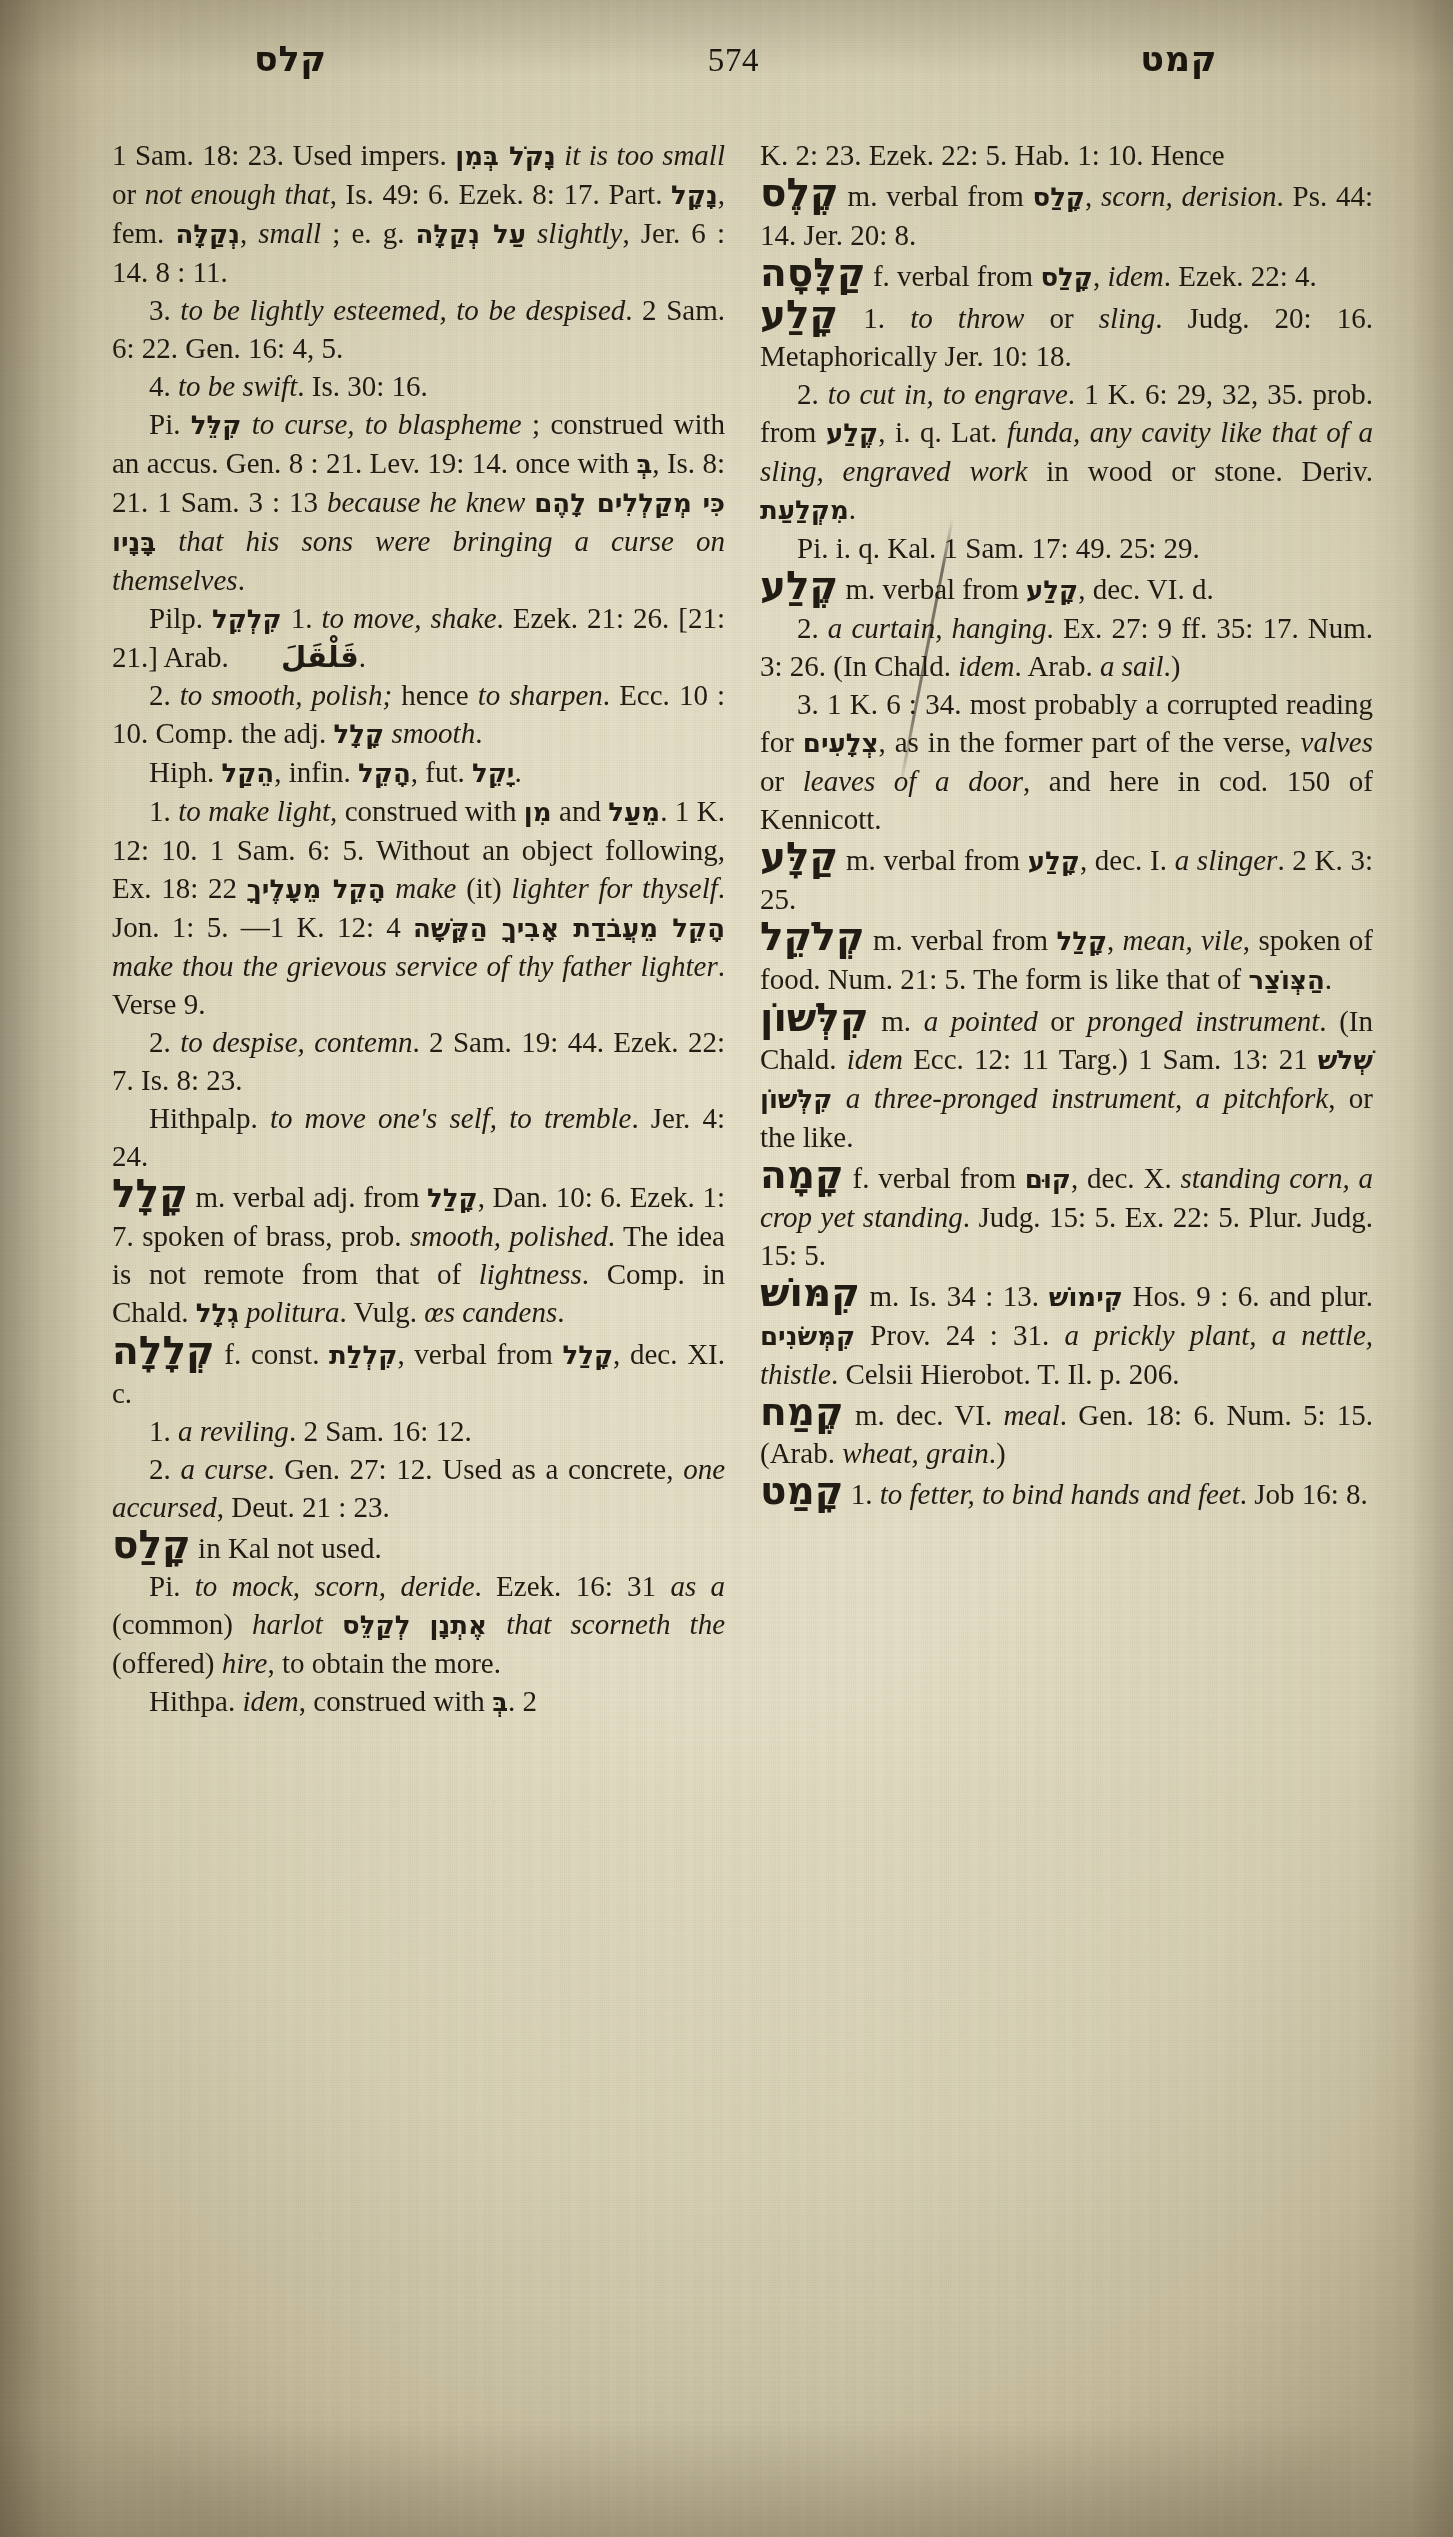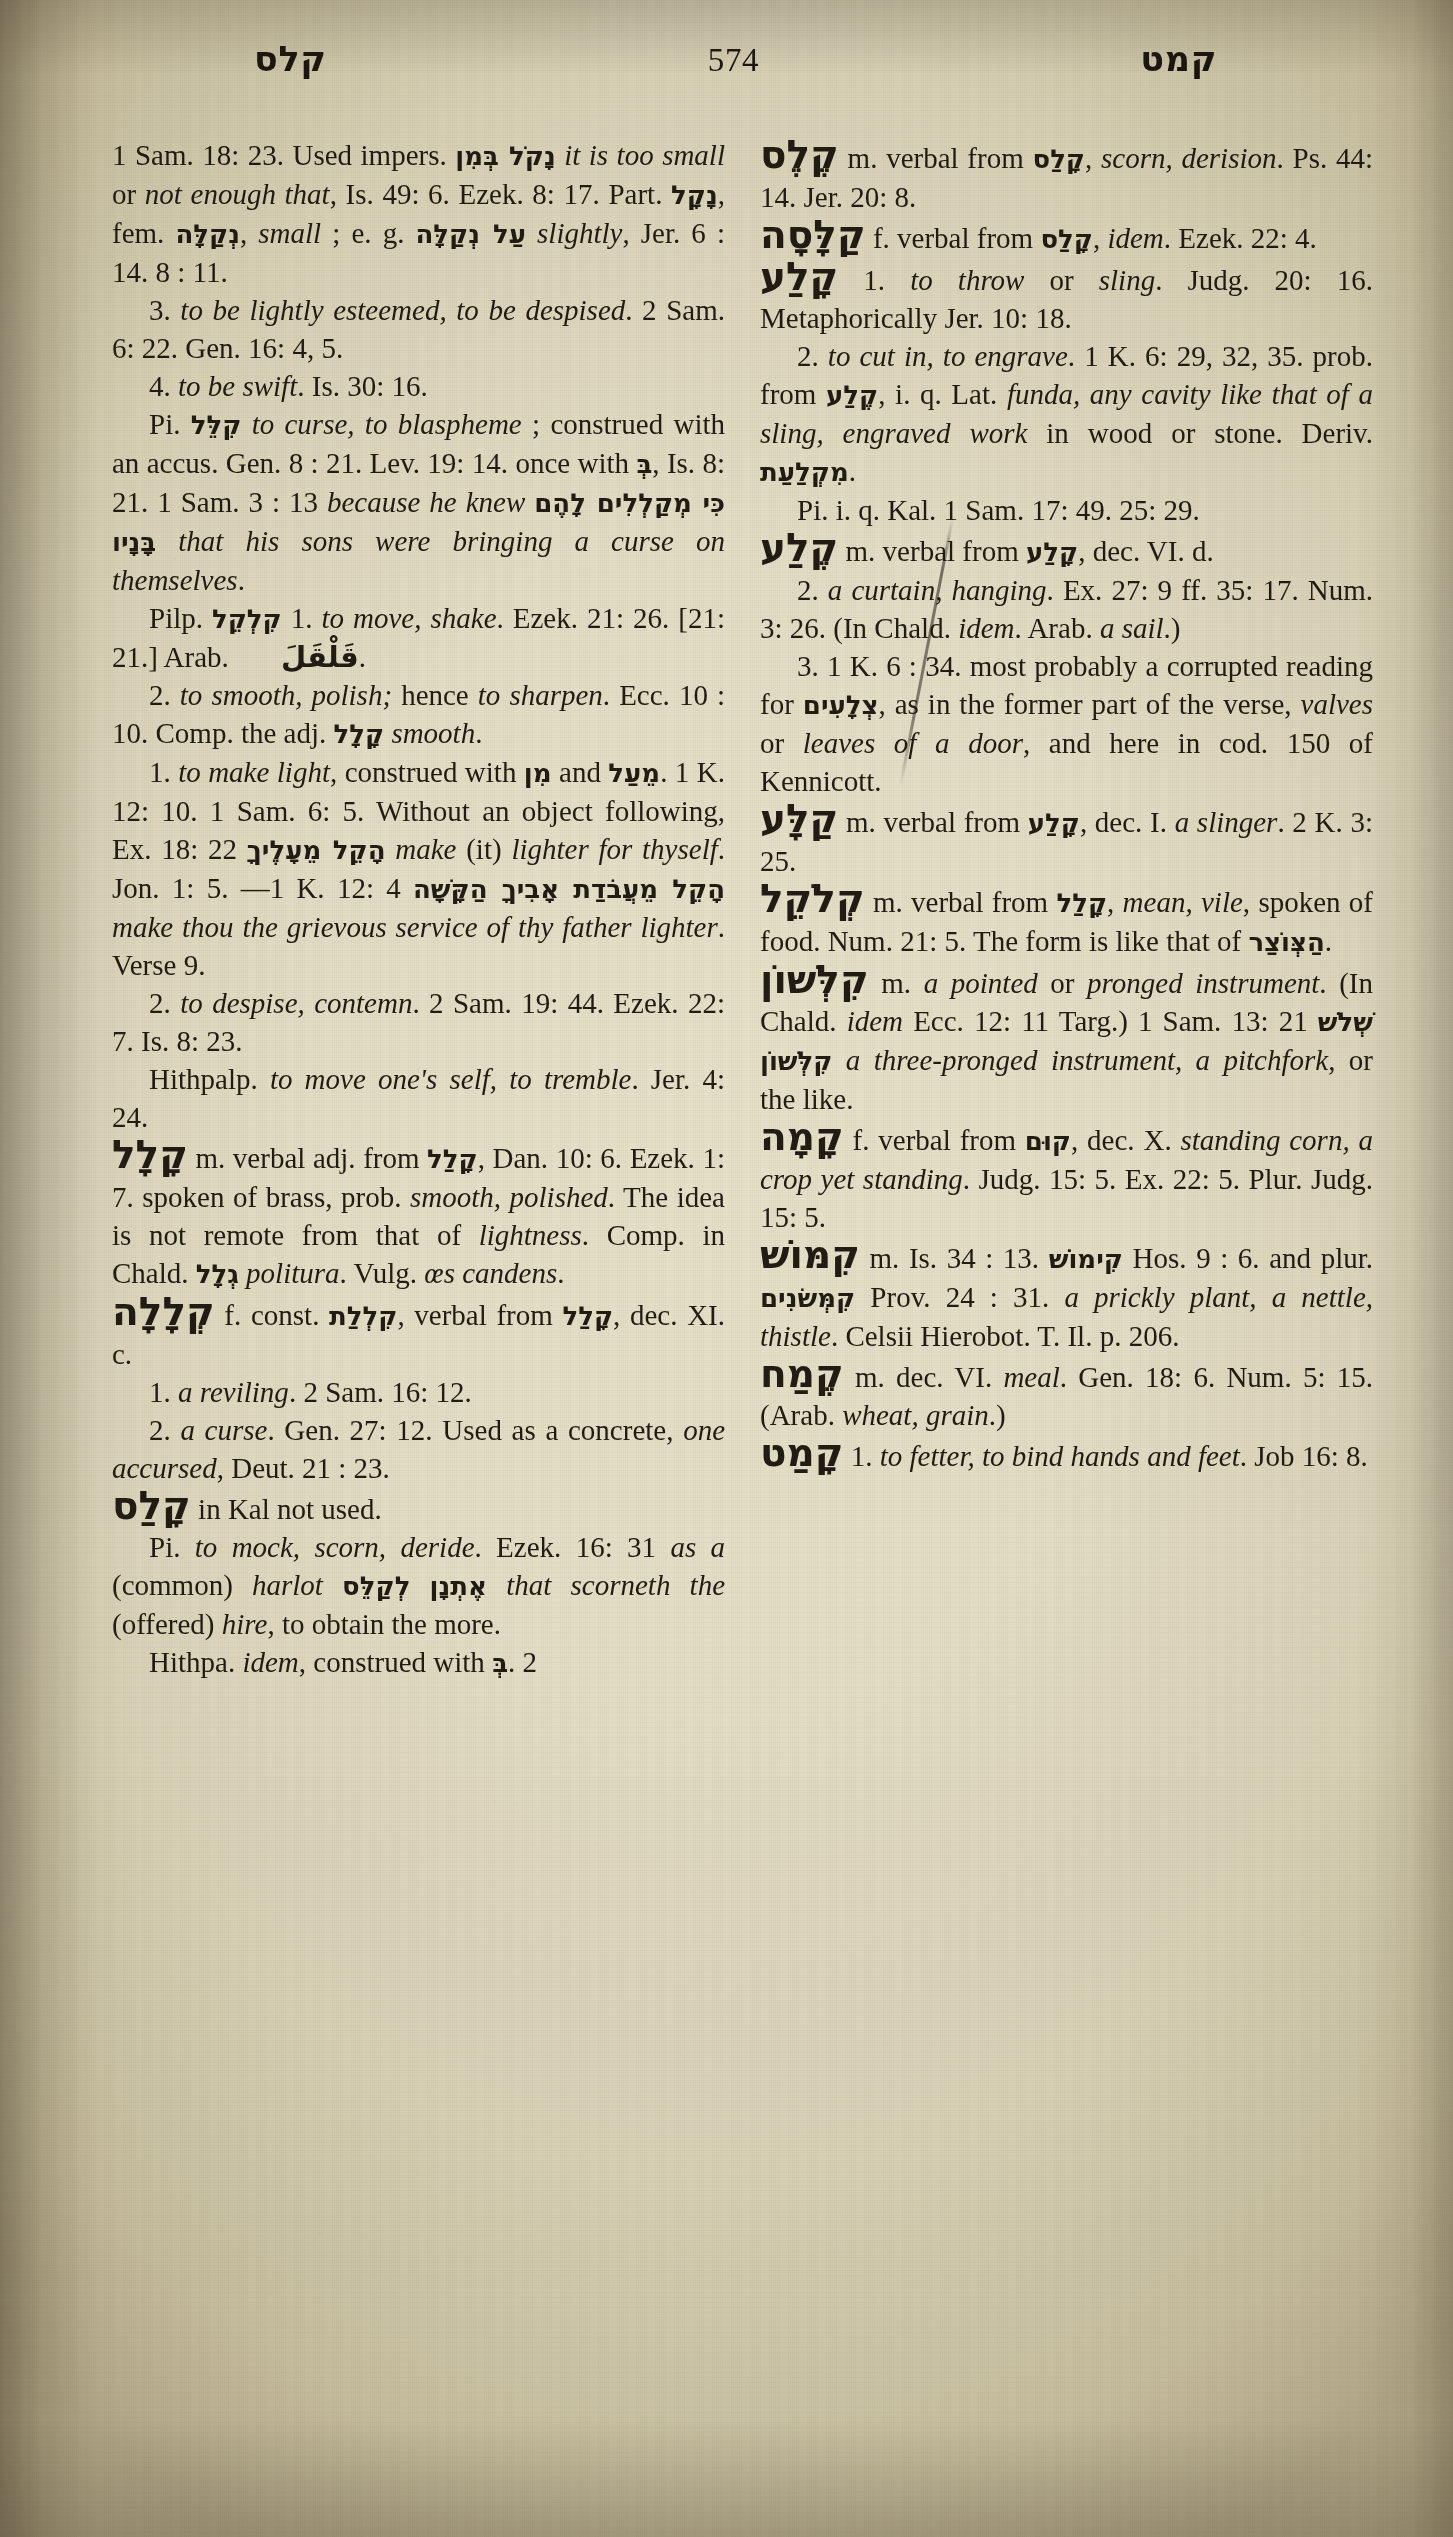--- a/index.html
+++ b/index.html
@@ -178,32 +178,34 @@
     </div>
 
     <div id="columns">
       <div class="column" id="col-left">
           <p class="para hang"><span>1 Sam. 18: 23. Used impers. </span><span class="heb">נָקֹל בְּמִן</span><span class="it"> it is too small</span><span> or </span><span class="it">not enough that</span><span>, Is. 49: 6. Ezek. 8: 17. Part. </span><span class="heb">נָקָל</span><span>, fem. </span><span class="heb">נְקַלָּה</span><span>, </span><span class="it">small</span><span> ; e. g. </span><span class="heb">עַל נְקַלָּה</span><span class="it"> slightly</span><span>, Jer. 6 : 14. 8 : 11.</span></p>
           <p class="para indent"><span>3. </span><span class="it">to be lightly esteemed, to be despised</span><span>. 2 Sam. 6: 22. Gen. 16: 4, 5.</span></p>
           <p class="para indent"><span>4. </span><span class="it">to be swift</span><span>. Is. 30: 16.</span></p>
           <p class="para indent"><span>Pi. </span><span class="heb">קִלֵּל</span><span class="it"> to curse, to blaspheme</span><span> ; construed with an accus. Gen. 8 : 21. Lev. 19: 14. once with </span><span class="heb">בְּ</span><span>, Is. 8: 21. 1 Sam. 3 : 13 </span><span class="it">because he knew</span><span> </span><span class="heb">כִּי מְקַלְלִים לָהֶם בָּנָיו</span><span class="it"> that his sons were bringing a curse on themselves</span><span>.</span></p>
           <p class="para indent"><span>Pilp. </span><span class="heb">קִלְקֵל</span><span> 1. </span><span class="it">to move, shake</span><span>. Ezek. 21: 26. [21: 21.] Arab. </span><span class="arab">قَلْقَلَ</span><span>.</span></p>
           <p class="para indent"><span>2. </span><span class="it">to smooth, polish;</span><span> hence </span><span class="it">to sharpen</span><span>. Ecc. 10 : 10. Comp. the adj. </span><span class="heb">קָלָל</span><span class="it"> smooth</span><span>.</span></p>
+          <p class="para indent"><span>Hiph. </span><span class="heb">הֵקַל</span><span>, infin. </span><span class="heb">הָקֵל</span><span>, fut. </span><span class="heb">יָקֵל</span><span>.</span></p>
           <p class="para indent"><span>1. </span><span class="it">to make light</span><span>, construed with </span><span class="heb">מִן</span><span> and </span><span class="heb">מֵעַל</span><span>. 1 K. 12: 10. 1 Sam. 6: 5. Without an object following, Ex. 18: 22 </span><span class="heb">הָקֵל מֵעָלֶיךָ</span><span class="it"> make</span><span> (it) </span><span class="it">lighter for thyself</span><span>. Jon. 1: 5. —1 K. 12: 4 </span><span class="heb">הָקֵל מֵעֲבֹדַת אָבִיךָ הַקָּשָׁה</span><span class="it"> make thou the grievous service of thy father lighter</span><span>. Verse 9.</span></p>
           <p class="para indent"><span>2. </span><span class="it">to despise, contemn</span><span>. 2 Sam. 19: 44. Ezek. 22: 7. Is. 8: 23.</span></p>
           <p class="para indent"><span>Hithpalp. </span><span class="it">to move one's self, to tremble</span><span>. Jer. 4: 24.</span></p>
           <p class="para hang"><span class="heb lem">קָלָל</span><span> m. verbal adj. from </span><span class="heb">קָלַל</span><span>, Dan. 10: 6. Ezek. 1: 7. spoken of brass, prob. </span><span class="it">smooth, polished</span><span>. The idea is not remote from that of </span><span class="it">lightness</span><span>. Comp. in Chald. </span><span class="heb">גְלָל</span><span class="it"> politura</span><span>. Vulg. </span><span class="it">œs candens</span><span>.</span></p>
           <p class="para hang"><span class="heb lem">קְלָלָה</span><span> f. const. </span><span class="heb">קִלְלַת</span><span>, verbal from </span><span class="heb">קָלַל</span><span>, dec. XI. c.</span></p>
           <p class="para indent"><span>1. </span><span class="it">a reviling</span><span>. 2 Sam. 16: 12.</span></p>
           <p class="para indent"><span>2. </span><span class="it">a curse</span><span>. Gen. 27: 12. Used as a concrete, </span><span class="it">one accursed</span><span>, Deut. 21 : 23.</span></p>
           <p class="para hang"><span class="heb lem">קָלַס</span><span> in Kal not used.</span></p>
           <p class="para indent"><span>Pi. </span><span class="it">to mock, scorn, deride</span><span>. Ezek. 16: 31 </span><span class="it">as a</span><span> (common) </span><span class="it">harlot</span><span> </span><span class="heb">לְקַלֵּס</span><span> </span><span class="heb">אֶתְנָן</span><span class="it"> that scorneth the</span><span> (offered) </span><span class="it">hire</span><span>, to obtain the more.</span></p>
           <p class="para indent"><span>Hithpa. </span><span class="it">idem</span><span>, construed with </span><span class="heb">בְּ</span><span>. 2</span></p>
         </div>
       <div class="column" id="col-right">
+          <p class="para hang"><span>K. 2: 23. Ezek. 22: 5. Hab. 1: 10. Hence</span></p>
           <p class="para hang"><span class="heb lem">קֶלֶס</span><span> m. verbal from </span><span class="heb">קָלַס</span><span>, </span><span class="it">scorn, derision</span><span>. Ps. 44: 14. Jer. 20: 8.</span></p>
           <p class="para hang"><span class="heb lem">קַלָּסָה</span><span> f. verbal from </span><span class="heb">קָלַס</span><span>, </span><span class="it">idem</span><span>. Ezek. 22: 4.</span></p>
           <p class="para hang"><span class="heb lem">קָלַע</span><span> 1. </span><span class="it">to throw</span><span> or </span><span class="it">sling</span><span>. Judg. 20: 16. Metaphorically Jer. 10: 18.</span></p>
           <p class="para indent"><span>2. </span><span class="it">to cut in, to engrave</span><span>. 1 K. 6: 29, 32, 35. prob. from </span><span class="heb">קֶלַע</span><span>, i. q. Lat. </span><span class="it">funda, any cavity like that of a sling, engraved work</span><span> in wood or stone. Deriv. </span><span class="heb">מִקְלַעַת</span><span>.</span></p>
           <p class="para indent"><span>Pi. i. q. Kal. 1 Sam. 17: 49. 25: 29.</span></p>
           <p class="para hang"><span class="heb lem">קֶלַע</span><span> m. verbal from </span><span class="heb">קָלַע</span><span>, dec. VI. d.</span></p>
           <p class="para indent"><span>2. </span><span class="it">a curtain, hanging</span><span>. Ex. 27: 9 ff. 35: 17. Num. 3: 26. (In Chald. </span><span class="it">idem</span><span>. Arab. </span><span class="it">a sail</span><span>.)</span></p>
           <p class="para indent"><span>3. 1 K. 6 : 34. most probably a corrupted reading for </span><span class="heb">צְלָעִים</span><span>, as in the former part of the verse, </span><span class="it">valves</span><span> or </span><span class="it">leaves of a door</span><span>, and here in cod. 150 of Kennicott.</span></p>
           <p class="para hang"><span class="heb lem">קַלָּע</span><span> m. verbal from </span><span class="heb">קָלַע</span><span>, dec. I. </span><span class="it">a slinger</span><span>. 2 K. 3: 25.</span></p>
           <p class="para hang"><span class="heb lem">קְלֹקֵל</span><span> m. verbal from </span><span class="heb">קָלַל</span><span>, </span><span class="it">mean, vile</span><span>, spoken of food. Num. 21: 5. The form is like that of </span><span class="heb">הַצְּוֹצַר</span><span>.</span></p>

